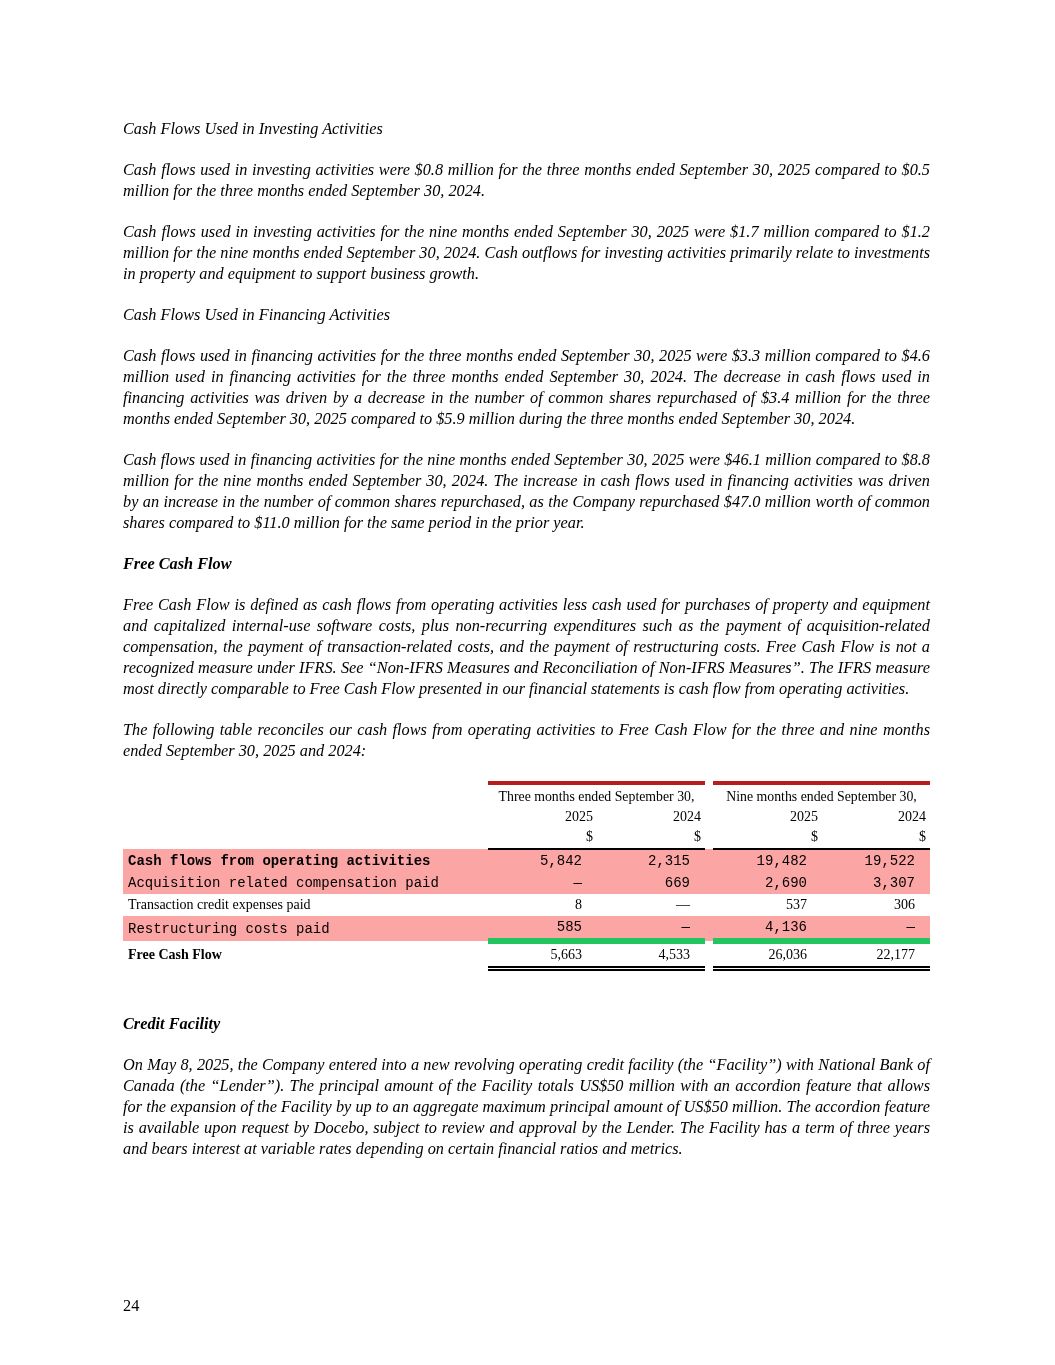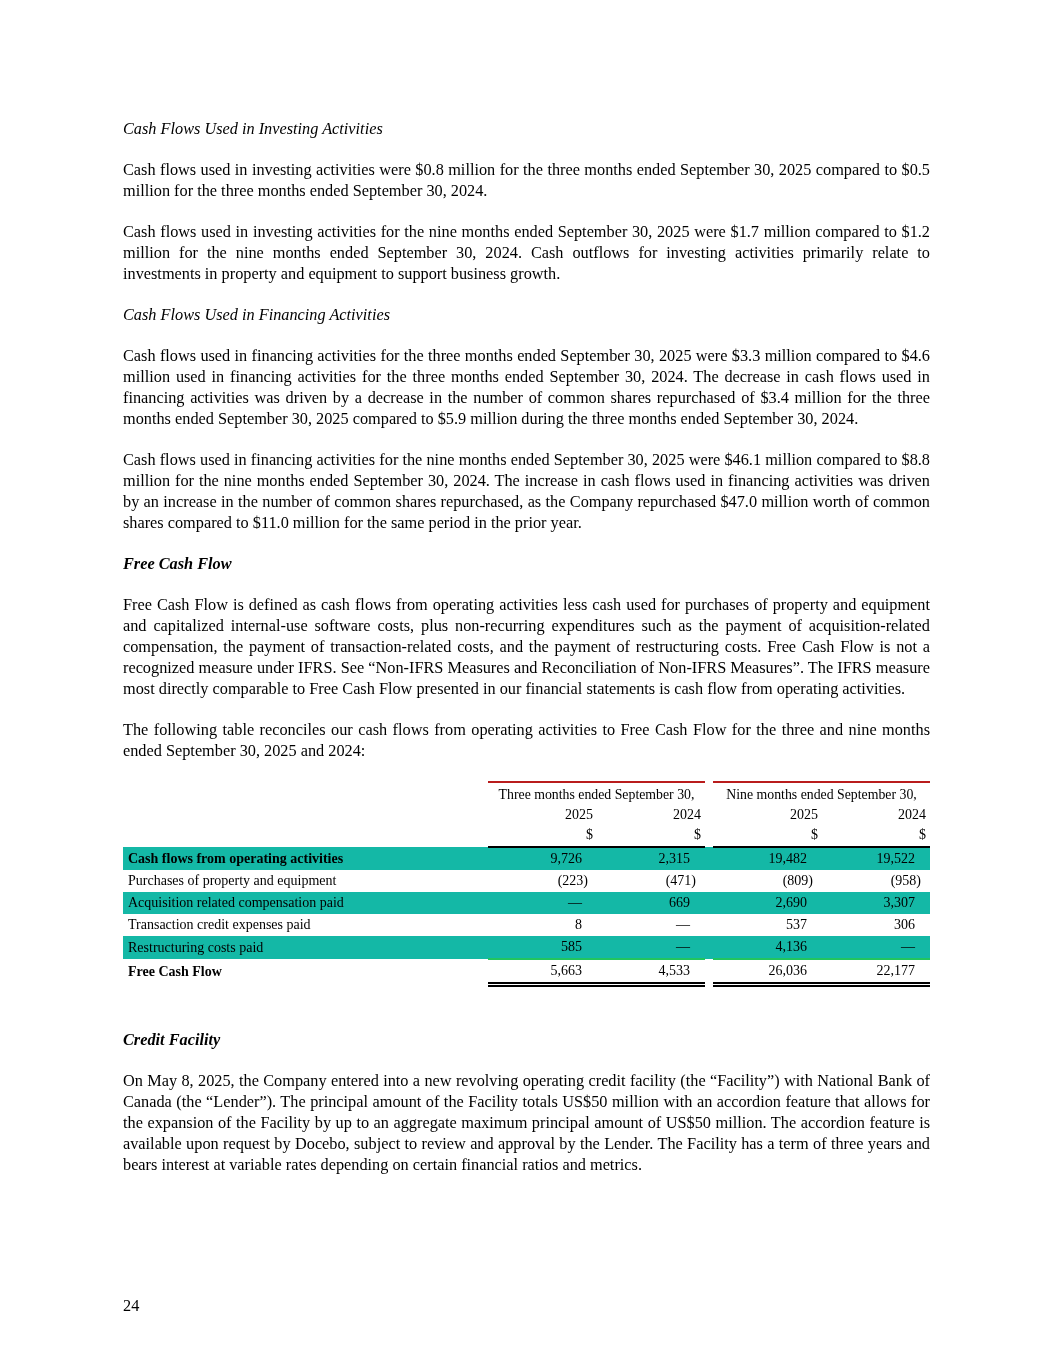--- a/index.html
+++ b/index.html
@@ -18,66 +18,67 @@
   .sec-heading {
     font-size: 16.3px; line-height: 21px;
     font-style: italic; font-weight: normal;
     margin: 0 0 20px 0;
   }
   .sec-heading.bold { font-weight: bold; }
   p.body-para {
     font-size: 16.3px; line-height: 21px;
     text-align: justify;
     margin: 0 0 20px 0;
+    font-style: italic;
   }
   
   table.fcf {
     border-collapse: collapse;
     table-layout: fixed;
     width: 807px;
     margin: 6px 0 42px 0;
     font-size: 14px;
   }
   table.fcf td, table.fcf th {
     font-weight: normal;
     line-height: 16px;
     padding: 3px 0;
     overflow: hidden;
     white-space: nowrap;
   }
   .th-group {
     font-weight: bold;
     font-size: 13.8px;
     text-align: center;
-    border-top: 2px solid #b91c1c;
+    border-top: 4px solid #b91c1c;
     padding: 4px 0 2px 0 !important;
     line-height: 15px !important;
   }
   .th-year {
     font-weight: bold;
     text-align: right;
     padding: 3px 4px 3px 0 !important;
     line-height: 15px !important;
   }
   .th-unit {
     font-weight: bold;
     text-align: right;
     padding: 2px 4px 4px 0 !important;
     line-height: 15px !important;
     border-bottom: 2px solid #000;
   }
   .no-line { border: none !important; }
-  tr.shaded td { background: #14b8a6; }
+  tr.shaded td { background: #fca5a5; font-family: Liberation Mono, monospace; }
   td.lbl { text-align: left; padding-left: 5px !important; }
   td.bold, tr.boldrow td.lbl { font-weight: bold; }
   td.num  { text-align: right; padding-right: 15px !important; }
   td.paren{ text-align: right; padding-right: 9px !important; }
   td.pct  { text-align: right; padding-right: 2px !important; }
   tr.total-row td.val-cell {
-    border-top: 2px solid #22c55e;
+    border-top: 6px solid #22c55e;
     border-bottom: 5px double #000;
   }
   .page-number {
     position: absolute;
     left: 123px; top: 1296px;
     font-size: 16.3px;
   }
 </style>
 </head>
 <body>
@@ -124,33 +125,25 @@
         <td></td>
         <td class="th-unit">$</td>
         <td class="th-unit">$</td>
         <td></td>
         <td class="th-unit">$</td>
         <td class="th-unit">$</td>
       </tr>
 
       <tr class="shaded boldrow">
         <td class="lbl">Cash flows from operating activities</td>
-        <td class="num">9,726</td>
+        <td class="num">5,842</td>
         <td class="num">2,315</td>
         <td></td>
         <td class="num">19,482</td>
         <td class="num">19,522</td>
-      </tr>
-      <tr>
-        <td class="lbl">Purchases of property and equipment</td>
-        <td class="paren">(223)</td>
-        <td class="paren">(471)</td>
-        <td></td>
-        <td class="paren">(809)</td>
-        <td class="paren">(958)</td>
       </tr>
       <tr class="shaded">
         <td class="lbl">Acquisition related compensation paid</td>
         <td class="num">—</td>
         <td class="num">669</td>
         <td></td>
         <td class="num">2,690</td>
         <td class="num">3,307</td>
       </tr>
       <tr>

